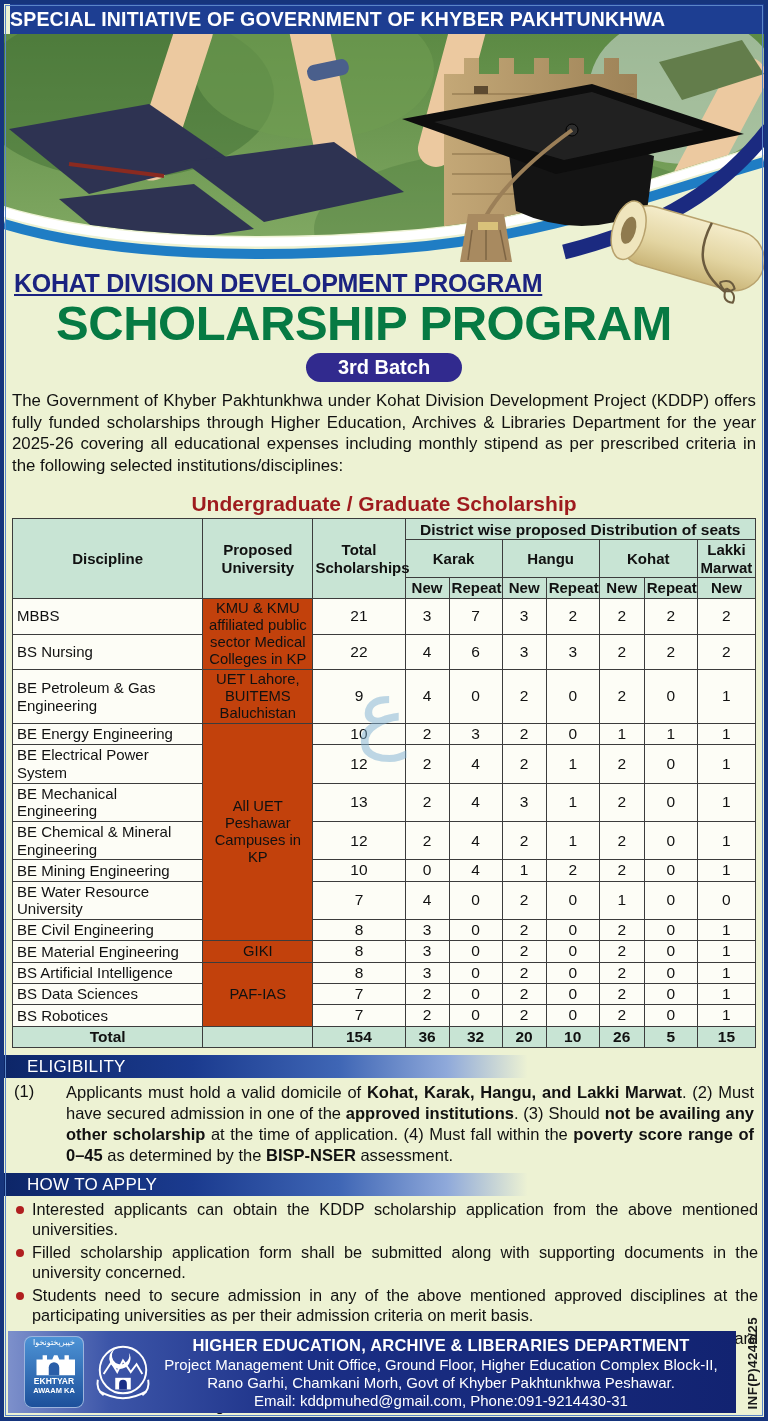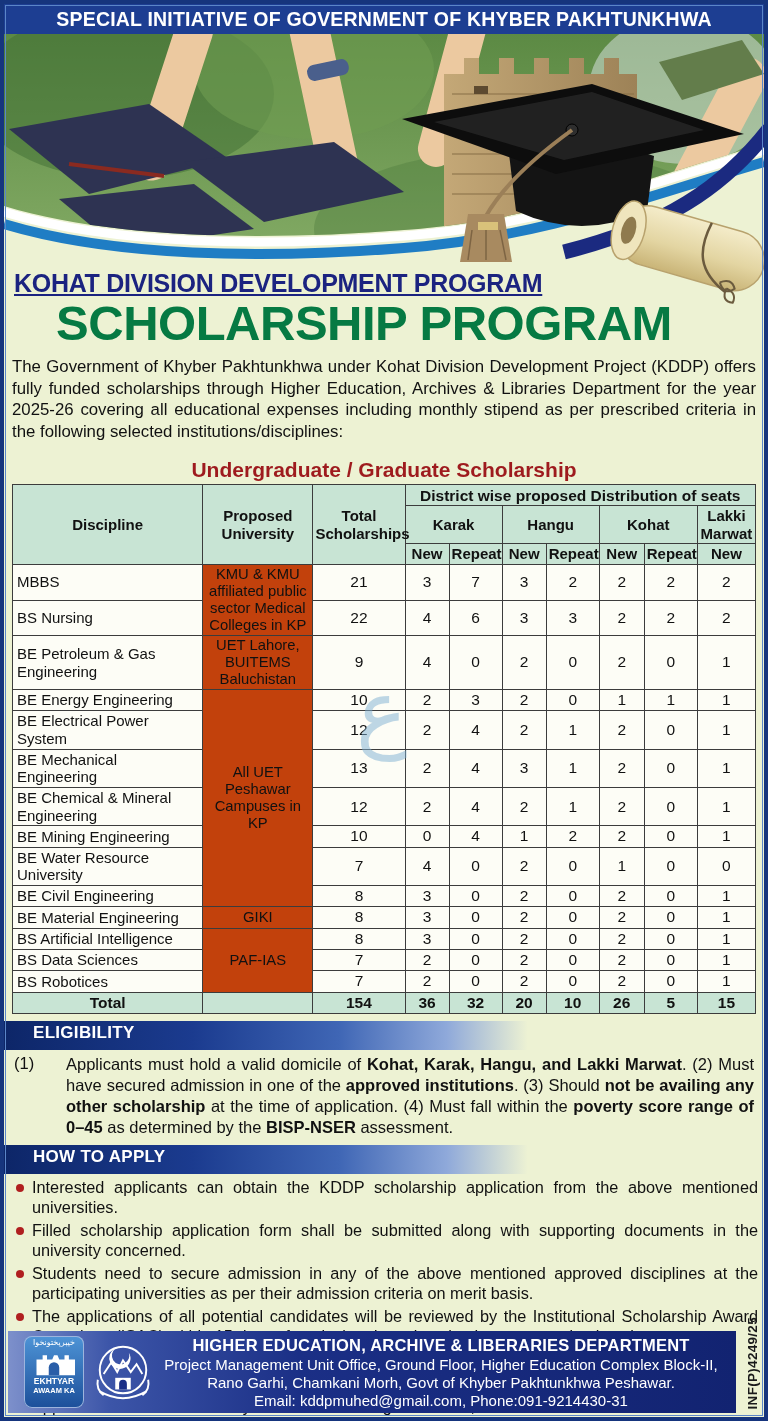--- a/index.html
+++ b/index.html
@@ -1,21 +1,21 @@
 <!DOCTYPE html>
 <html><head>
 <meta charset="utf-8">
 <style>
   html,body{margin:0;padding:0;background:#888;}
   .page{width:768px;height:1421px;position:relative;background:#edf2d3;border:4px solid #16357d;
         box-sizing:border-box;overflow:hidden;font-family:"Liberation Sans",sans-serif;}
   .page::after{content:"";position:absolute;inset:1px;border:1px solid #5b86c8;pointer-events:none;z-index:60;}
 
   .banner{height:30px;background:#1d3e92;color:#fff;font-weight:bold;font-size:19.5px;
-          text-align:center;line-height:30px;letter-spacing:.2px;}
+          text-align:left;line-height:30px;letter-spacing:.2px;margin-left:6px;}
 
   .hero{height:226px;position:relative;z-index:2;pointer-events:none;}
   .hero svg{position:absolute;left:0;top:0;width:760px;height:312px;overflow:visible;}
 
   .program-title{margin:10px 0 0 10px;font-size:25px;font-weight:bold;color:#1b2380;
                  text-decoration:underline;letter-spacing:-.3px;line-height:1.1;position:relative;z-index:1;}
   .main-title{text-align:center;font-size:49px;font-weight:bold;color:#067a43;margin:1px 40px 0 0;
               letter-spacing:-.5px;line-height:1.02;position:relative;z-index:1;}
   .batch-pill{width:fit-content;margin:5px auto 0;background:#312a8e;color:#fff;font-size:20px;
               font-weight:bold;padding:3px 32px;border-radius:16px;position:relative;z-index:1;}
@@ -28,23 +28,23 @@
   th,td{border:1px solid #3c3c3c;}
   thead th{background:#c8e4d4;font-weight:bold;font-size:15px;padding:1px 2px;color:#111;line-height:1.15;margin-top:33px;}
   th.group-h{font-size:15.5px;}
   tbody td{font-size:15px;padding:1px 4px;color:#111;background:#fdfdf6;line-height:1.18;}
   td.disc{text-align:left;}
   td.num{text-align:center;font-size:15.5px;padding:1px 1px;}
   td.univ{background:#c2410c;text-align:center;font-size:14.8px;line-height:1.15;padding:1px 2px;}
   tr{height:21px;}
   tr.total-row td{background:#c8e4d4;font-weight:bold;text-align:center;font-size:15.5px;}
 
-  .bar{height:29px;width:540px;box-sizing:border-box;padding-left:29px;margin:7px 0 0 0;
+  .bar{height:23px;width:540px;box-sizing:border-box;padding-left:23px;margin:7px 0 0 0;
        background:linear-gradient(90deg,#0d2668 0%,#1b3b8f 35%,#3f66b5 62%,#8fa9da 82%,rgba(143,169,218,0) 97%);
-       color:#fff;font-weight:bold;font-size:17px;line-height:23px;letter-spacing:.3px;}
+       color:#fff;font-weight:normal;font-size:17px;line-height:23px;letter-spacing:.3px;}
 
   .elig{display:flex;margin:4px 10px 0;}
   .elig-num{width:52px;flex:none;font-size:16.5px;color:#111;}
   .elig-text{flex:1;font-size:16.5px;line-height:1.27;text-align:justify;color:#111;}
 
   .bullets{list-style:none;margin:4px 6px 0;padding:0;}
   .bullets li{position:relative;padding-left:22px;font-size:16.3px;line-height:1.22;margin:3.5px 0;
               text-align:justify;color:#111;}
   .bullets li::before{content:"";position:absolute;left:6px;top:6px;width:8px;height:8px;
                       border-radius:50%;background:#b01f1f;}
@@ -157,20 +157,21 @@
         <ellipse cx="622" cy="215" rx="16" ry="30" fill="#efe5bd" stroke="#b8a26d" stroke-width="1.5"></ellipse>
         <ellipse cx="622" cy="215" rx="7" ry="14" fill="#8f7a4e"></ellipse>
         <path d="M700,185 C694,215 700,235 732,248" stroke="#6b5b3e" stroke-width="2.5" fill="none"></path>
         <path d="M724,240 q10,-8 16,2 q-8,10 -16,-2 M732,244 q12,2 10,12 q-12,2 -10,-12" stroke="#6b5b3e" stroke-width="2" fill="none"></path>
       </g>
     </svg>
   </div>
 
   <div class="program-title">KOHAT DIVISION DEVELOPMENT PROGRAM</div>
   <div class="main-title">SCHOLARSHIP PROGRAM</div>
+  <div class="batch-pill">3rd Batch</div>
 
   <div class="intro">The Government of Khyber Pakhtunkhwa under Kohat Division Development Project (KDDP) offers fully funded scholarships through Higher Education, Archives &amp; Libraries Department for the year 2025-26 covering all educational expenses including monthly stipend as per prescribed criteria in the following selected institutions/disciplines:</div>
 
   <div class="section-title">Undergraduate / Graduate Scholarship</div>
 
   <table>
     <colgroup>
       <col style="width:190px">
         <col style="width:110px">
         <col style="width:92px">

